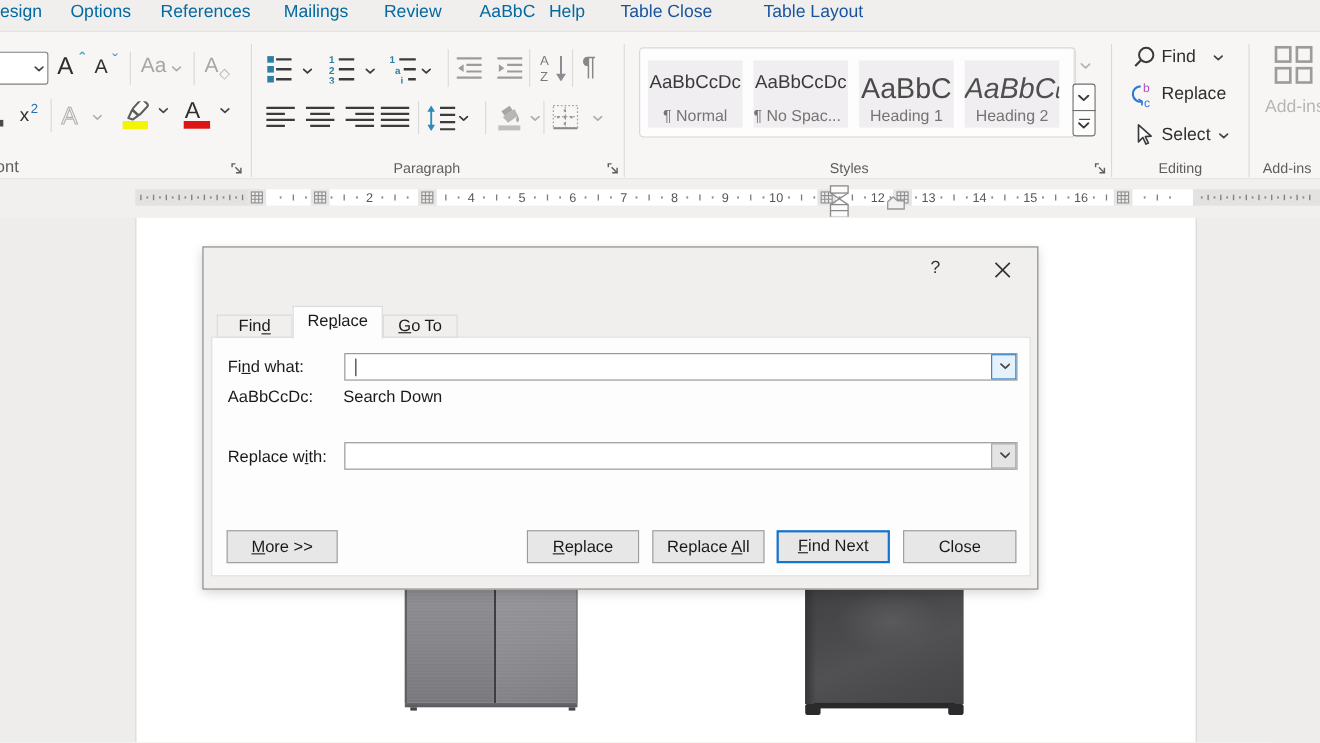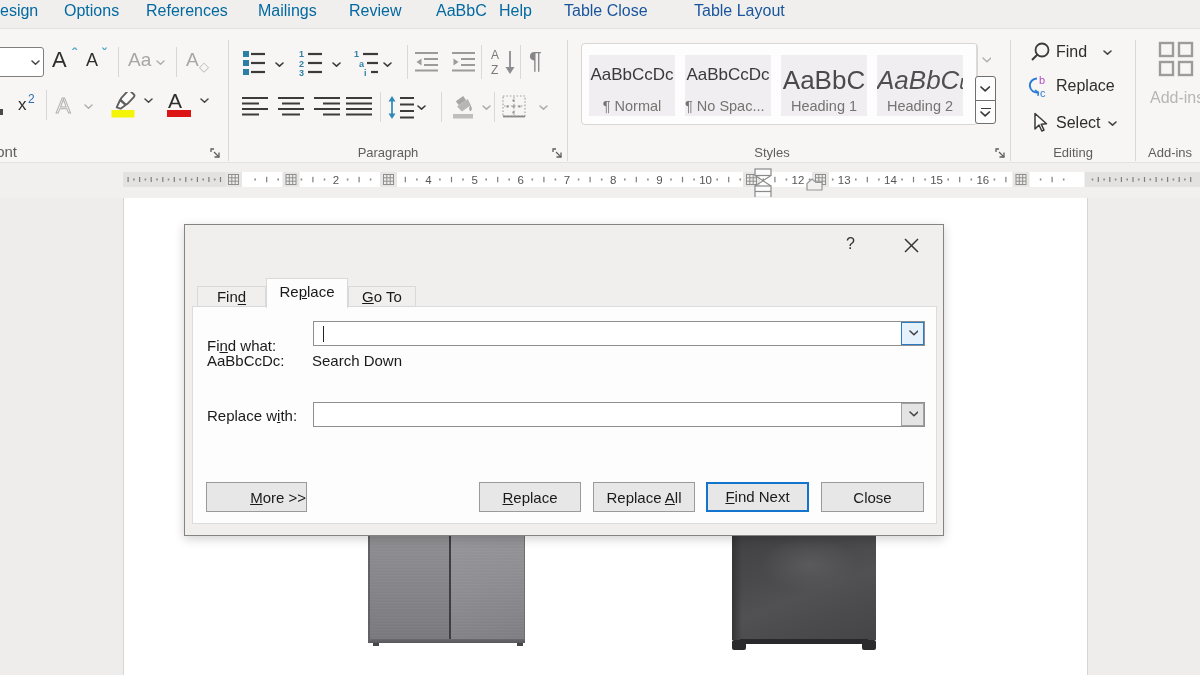--- a/index.html
+++ b/index.html
@@ -512,34 +512,34 @@
     <svg class="abs" style="left:719px;top:13px" width="15" height="15" xmlns="http://www.w3.org/2000/svg">
       <g stroke="#333" stroke-width="1.5">
         <line x1="1" y1="1" x2="14" y2="14"></line>
         <line x1="14" y1="1" x2="1" y2="14"></line>
       </g>
     </svg>
     <div class="dlgpage"></div>
     <div class="tabitem" style="left:12px;top:61px;width:69px;height:21px;line-height:19px"><u style="text-decoration:none">Fin<span style="text-decoration:underline">d</span></u></div>
     <div class="tabitem tabsel" style="left:81px;top:53px;width:82px;height:30px;line-height:26px">Re<span style="text-decoration:underline">p</span>lace</div>
     <div class="tabitem" style="left:163px;top:61px;width:68px;height:21px;line-height:19px"><span style="text-decoration:underline">G</span>o To</div>
-    <div class="dlabel" style="left:22px;top:112px">Fi<span style="text-decoration:underline">n</span>d what:</div>
+    <div class="dlabel" style="left:22px;top:100px">Fi<span style="text-decoration:underline">n</span>d what:</div>
     <div class="dlabel" style="left:22px;top:127px">AaBbCcDc:</div>
     <div class="dlabel" style="left:127px;top:127px">Search Down</div>
     <div class="dlabel" style="left:22px;top:182px">Replace w<span style="text-decoration:underline">i</span>th:</div>
     <div class="combo" style="left:128px;top:96px;width:612px;height:25px">
 <div class="abs" style="left:9px;top:4px;width:1.2px;height:16px;background:#222"></div>
 <div class="abs" style="right:0;top:0;width:23px;height:23px;background:#e5f1fb;border:1px solid #2a7bc0"></div>
     </div>
     <svg style="position:absolute;left:723.55px;top:105.14px" width="9.9" height="7.720000000000001" xmlns="http://www.w3.org/2000/svg">
       <path d="M1 1 L4.95 4.720000000000001 L8.9 1" fill="none" stroke="#444" stroke-width="1.6" stroke-linecap="round" stroke-linejoin="round"></path>
     </svg>
     <div class="combo" style="left:128px;top:177px;width:612px;height:25px">
 <div class="abs" style="right:0;top:0;width:23px;height:23px;background:#e4e4e4;border:1px solid #a2a2a2"></div>
     </div>
     <svg style="position:absolute;left:723.55px;top:186.14px" width="9.9" height="7.720000000000001" xmlns="http://www.w3.org/2000/svg">
       <path d="M1 1 L4.95 4.720000000000001 L8.9 1" fill="none" stroke="#444" stroke-width="1.6" stroke-linecap="round" stroke-linejoin="round"></path>
     </svg>
-    <div class="btn" style="left:21px;top:257px;width:101px;text-align:right;"><span style="text-decoration:underline">M</span>ore &gt;&gt;</div>
+    <div class="btn" style="left:21px;top:257px;width:101px;"><span style="text-decoration:underline">M</span>ore &gt;&gt;</div>
     <div class="btn" style="left:294px;top:257px;width:102px;"><span style="text-decoration:underline">R</span>eplace</div>
     <div class="btn" style="left:408px;top:257px;width:102px;">Replace <span style="text-decoration:underline">A</span>ll</div>
     <div class="btn" style="left:521px;top:257px;width:103px;border:2px solid #1374ce;line-height:26px;"><span style="text-decoration:underline">F</span>ind Next</div>
     <div class="btn" style="left:636px;top:257px;width:103px;">Close</div>
   </div>
 </body></html>

